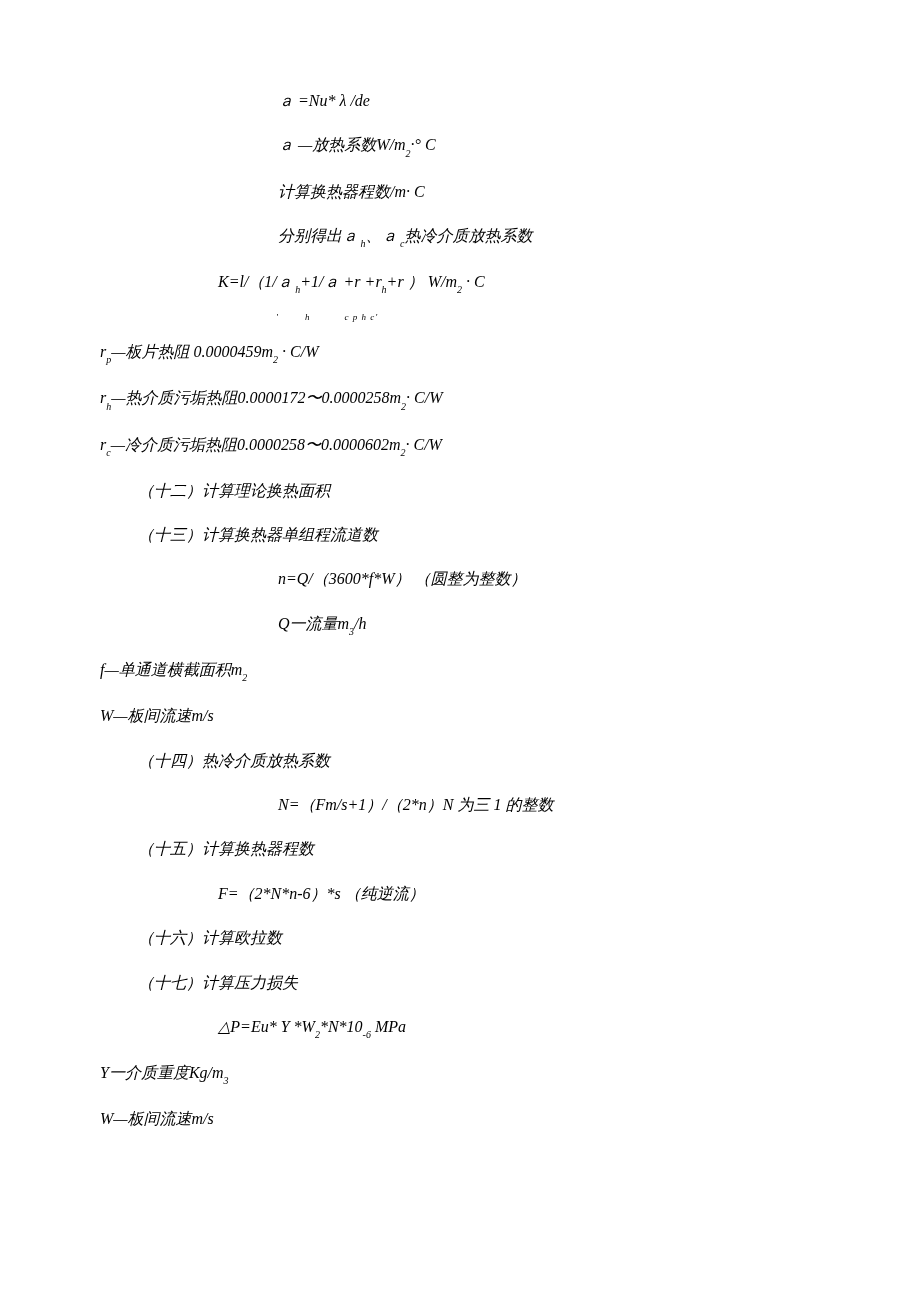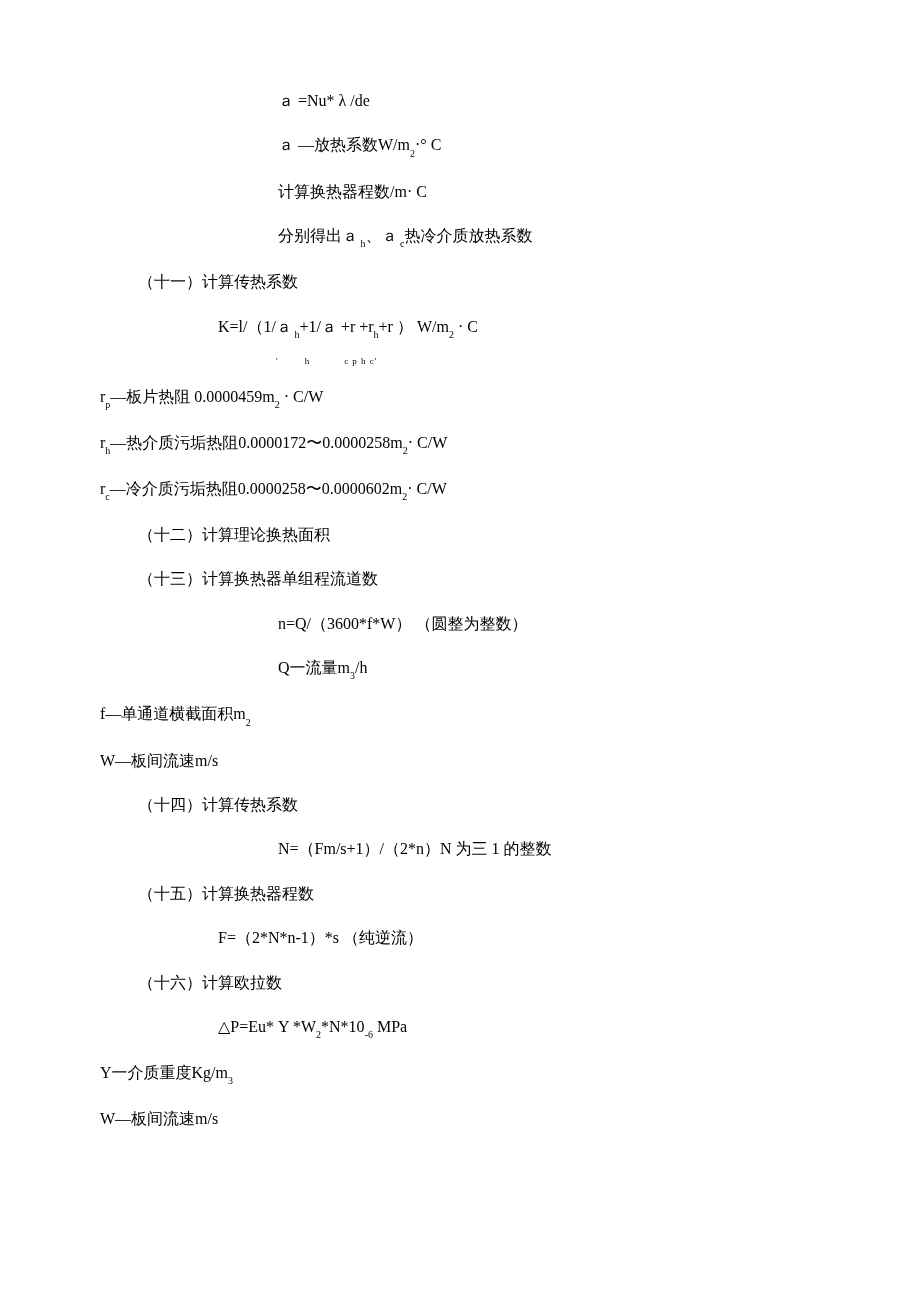--- a/index.html
+++ b/index.html
@@ -12,20 +12,21 @@
       font-family: "SimSun", "宋体", serif;
       font-size: 16px;
       color: #000000;
       padding: 90px 100px 40px 100px;
       line-height: 1.4;
       box-sizing: border-box;
     }
     .line {
       margin-bottom: 22px;
       white-space: nowrap;
+      font-style: italic;
     }
     .indent1 { padding-left: 38px; }
     .indent2 { padding-left: 118px; }
     .indent3 { padding-left: 178px; }
     .sub {
       font-size: 10px;
       vertical-align: sub;
       position: relative;
       top: 2px;
     }
@@ -38,32 +39,32 @@
     }
   </style>
 </head>
 <body>
 
 <div id="content">
     <div class="line indent3">ａ =Nu* λ  /de</div>
     <div class="line indent3">ａ —放热系数W/m<span class="sub">2</span>·° C</div>
     <div class="line indent3">计算换热器程数/m· C</div>
     <div class="line indent3">分别得出ａ<span class="sub"> h</span>、ａ<span class="sub"> c</span>热冷介质放热系数</div>
-    <div class="line indent1">（十一）计算传热系数</div>
     <div class="line indent2">K=l/（1/ａ<span class="sub"> h</span>+1/ａ +r +r<span class="sub">h</span>+r ） W/m<span class="sub">2</span> · C<br><span style="display:inline-block;width:58px;"></span><span class="smallsub">'</span><span style="display:inline-block;width:26px;"></span><span class="smallsub">h</span><span style="display:inline-block;width:34px;"></span><span class="smallsub">c p h c'</span></div>
     <div class="line ">r<span class="sub">p</span>—板片热阻  0.0000459m<span class="sub">2</span> ·  C/W</div>
     <div class="line ">r<span class="sub">h</span>—热介质污垢热阻0.0000172〜0.0000258m<span class="sub">2</span>· C/W</div>
     <div class="line ">r<span class="sub">c</span>—冷介质污垢热阻0.0000258〜0.0000602m<span class="sub">2</span>· C/W</div>
     <div class="line indent1">（十二）计算理论换热面积</div>
     <div class="line indent1">（十三）计算换热器单组程流道数</div>
     <div class="line indent3">n=Q/（3600*f*W） （圆整为整数）</div>
     <div class="line indent3">Q一流量m<span class="sub">3</span>/h</div>
     <div class="line ">f—单通道横截面积m<span class="sub">2</span></div>
     <div class="line ">W—板间流速m/s</div>
-    <div class="line indent1">（十四）计算传热系数</div>
+    <div class="line indent1">（十四）热冷介质放热系数</div>
     <div class="line indent3">N=（Fm/s+1）/（2*n）N 为三  1 的整数</div>
     <div class="line indent1">（十五）计算换热器程数</div>
-    <div class="line indent2">F=（2*N*n-1）*s （纯逆流）</div>
+    <div class="line indent2">F=（2*N*n-6）*s （纯逆流）</div>
     <div class="line indent1">（十六）计算欧拉数</div>
+    <div class="line indent1">（十七）计算压力损失</div>
     <div class="line indent2">△P=Eu* Υ *W<span class="sub">2</span>*N*10<span class="sub">-6</span> MPa</div>
     <div class="line ">Υ一介质重度Kg/m<span class="sub">3</span></div>
     <div class="line ">W—板间流速m/s</div>
   </div>
 
 </body></html>

